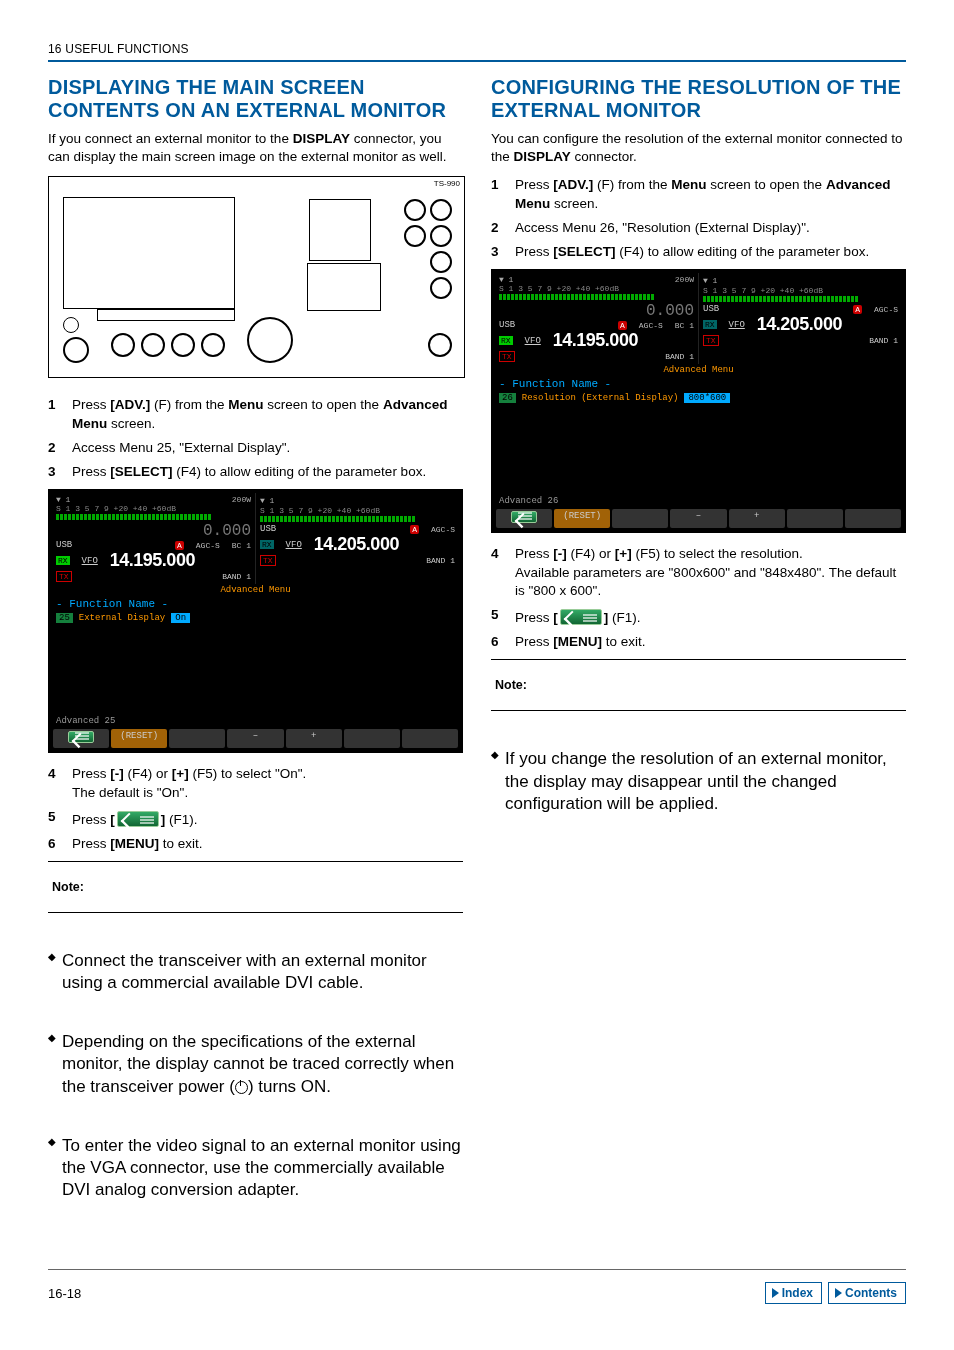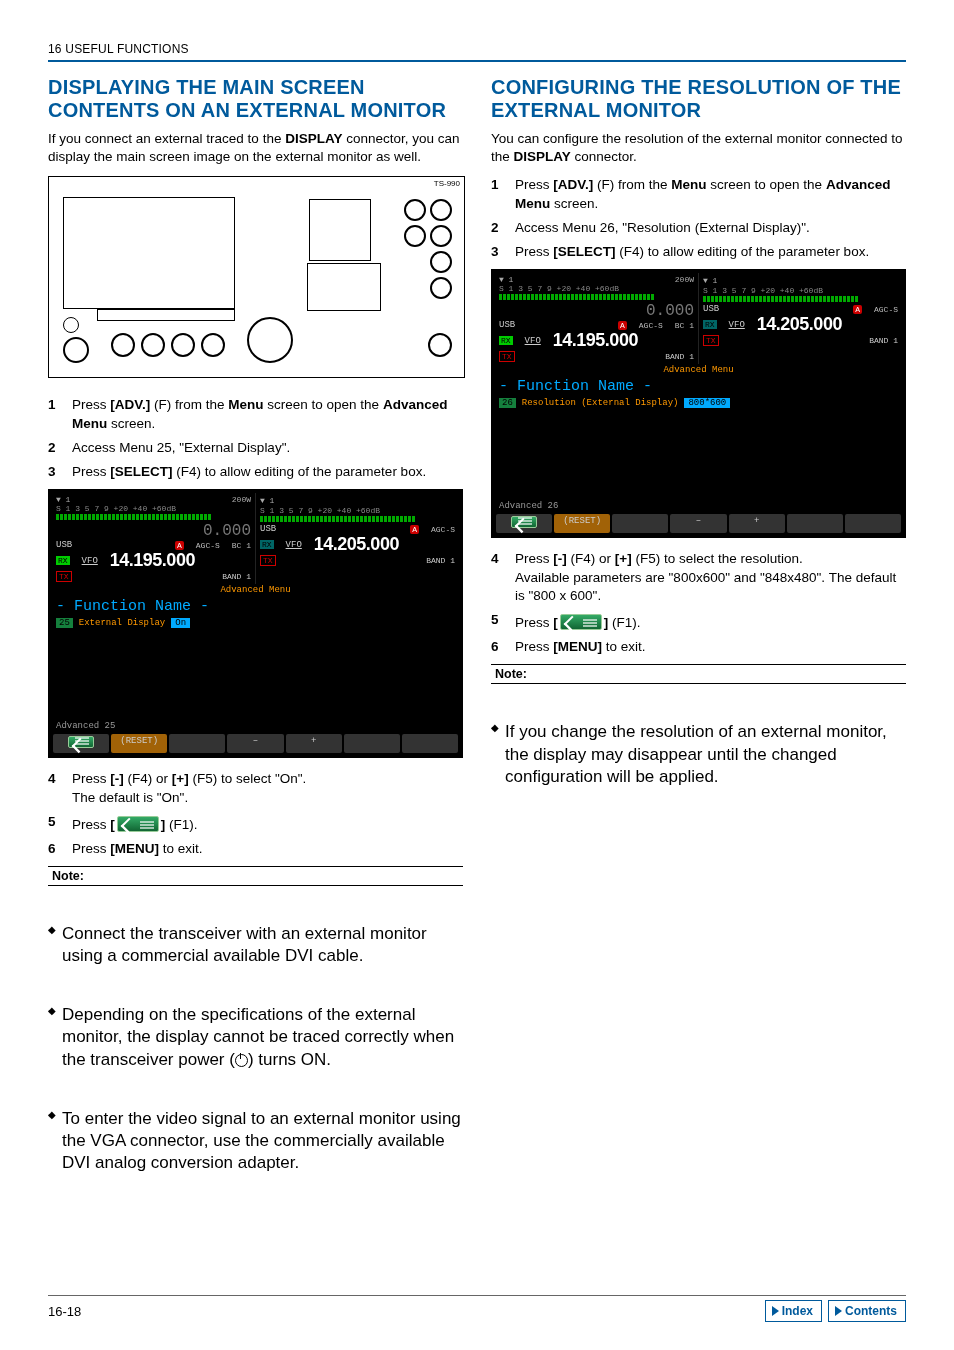--- a/index.html
+++ b/index.html
@@ -58,21 +58,21 @@
   }
   .sub { font-size: 13.5px; line-height: 1.35; }
   .note-block {
     margin-top: 6px;
   }
   .note-title {
     font-weight: bold;
     font-size: 12.5px;
     border-top: 1px solid #000;
     border-bottom: 1px solid #000;
-    padding: 2px 4px;
+    padding: 18px 4px;
     margin-bottom: 4px;
   }
   .note-item {
     font-size: 17px;
     line-height: 1.3;
     padding-left: 14px;
     position: relative;
     margin-bottom: 4px;
     margin-top: 37px;
   }
@@ -121,21 +121,21 @@
   .ms-usb { color:#ccc; font-size:9px; }
   .ms-rx { background:#0c0; color:#000; font-size:8px; padding:0 2px; }
   .ms-tx { border:1px solid #c00; color:#c00; font-size:8px; padding:0 2px; }
   .ms-vfo { color:#ccc; font-size:9px;text-decoration:underline; }
   .ms-freq { color:#fff; font-size:18px; font-weight:bold; font-family:Arial; letter-spacing:-0.5px;}
   .ms-tag-att { background:#c00; color:#fff; font-size:8px; padding:0 2px; border-radius:2px; }
   .ms-tag-ant { background:#c00; color:#fff; font-size:8px; padding:0 2px; border-radius:2px; }
   .ms-pill { color:#bbb; font-size:8px; }
   .ms-band { color:#ccc; font-size:8px; text-align:right; }
   .ms-strip { color:#f90; font-size:9px; text-align:center; padding:1px 0; }
-  .ms-func { color:#0af; font-size:15px; padding:2px 4px;font-family:Liberation Mono, monospace; }
+  .ms-func { color:#0af; font-size:11px; padding:2px 4px;font-family:Liberation Mono, monospace; }
   .ms-list-row { display:flex; padding:1px 4px; gap:6px;}
   .ms-idx { background:#15803d; color:#000; padding:0 3px; font-size:9px;}
   .ms-name { color:#f90; font-size:9px; flex:0 0 auto;}
   .ms-val { background:#0af; color:#000; padding:0 4px; font-size:9px; }
   .ms-space { height: 90px; }
   .ms-bottom-label { color:#999; font-size:9px; padding:2px 4px; }
   .ms-btnrow { display:flex; }
   .ms-btn { flex:1; background:#333; margin:1px; text-align:center; padding:2px 0; color:#ccc; font-size:9px; border-radius:2px;}
   .ms-btn.b-reset { background:#a16207; }
   .ms-pwr { color:#aaa; font-size:8px; text-align:right;}
@@ -176,27 +176,27 @@
   }
   .power-icon::after{
     content:"";
     position:absolute;
     left:4px; top:-2px;
     width:1.5px; height:6px;
     background:#000;
   }
   .footer {
     position: absolute;
-    bottom: 28px;
+    bottom: 46px;
     left: 48px; right: 48px;
     display: flex;
     justify-content: space-between;
     align-items: center;
     border-top: 1px solid #666;
-    padding-top: 4px;
+    padding-top: 12px;
   }
   .page-num { font-size: 13px; }
   .nav-buttons { display:flex; gap:6px; }
   .nav-btn {
     border: 1px solid #005a9c;
     color: #005a9c;
     font-size: 12px;
     font-weight: bold;
     padding: 3px 8px 3px 6px;
     display:flex; align-items:center; gap:3px;
@@ -214,21 +214,21 @@
 <body>
 
 <div class="page">
   <div class="header-line">16 USEFUL FUNCTIONS</div>
 
   <div class="columns">
 
     <div class="col">
       <h2 class="section-title">DISPLAYING THE MAIN SCREEN CONTENTS ON AN EXTERNAL MONITOR</h2>
       <p>
-        <span>If you connect an external traced to the </span><b>DISPLAY</b><span> connector, you can display the main screen image on the external monitor as well.</span>
+        <span>If you connect an external monitor to the </span><b>DISPLAY</b><span> connector, you can display the main screen image on the external monitor as well.</span>
       </p>
 
       <div class="radio-diagram">
         <span class="rd-label">TS-990</span>
 
         <div class="rd-panel" style="left:14px; top:20px; width:170px; height:110px;"></div>
 
         <div class="rd-panel" style="left:260px; top:22px; width:60px; height:60px;"></div>
 
         <div class="rd-panel" style="left:258px; top:86px; width:72px; height:46px;"></div>

